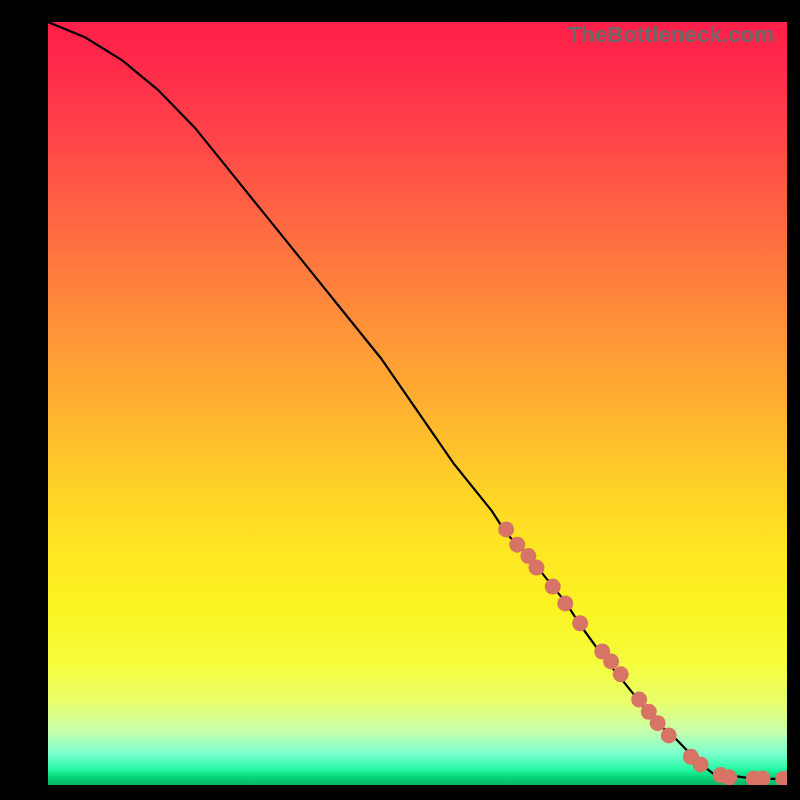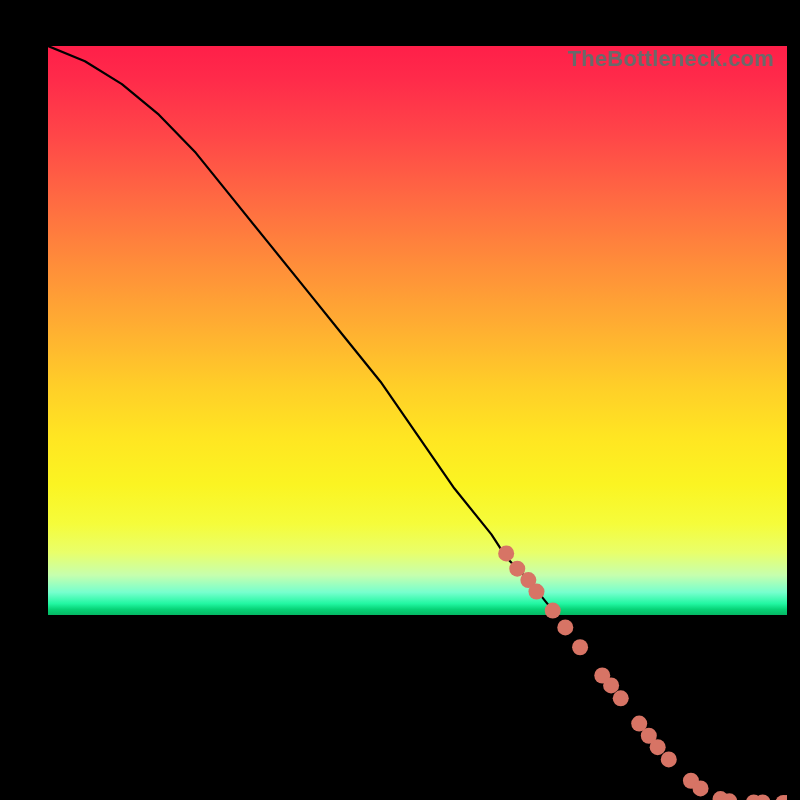--- a/index.html
+++ b/index.html
@@ -9,40 +9,39 @@
     height: 800px;
     background: #000;
     overflow: hidden;
     font-family: Arial, Helvetica, sans-serif;
   }
   .frame {
     position: absolute;
     left: 48px;
     top: 22px;
     width: 739px;
-    height: 569px;
+    height: 763px;
     background: linear-gradient(to bottom,
       #ff1f49 0%,
       #ff2b4a 6%,
       #ff4748 16%,
       #ff6a42 27%,
       #ff8c3a 38%,
       #ffb031 50%,
       #ffcf28 60%,
       #ffe622 69%,
       #fbf422 77%,
       #f5fc3b 84%,
       #e9ff6a 89%,
       #c6ffae 93%,
       #77ffce 96%,
       #22f7a2 98%,
       #07d377 99%,
       #05b864 100%
     );
-    margin-top: 24px;
   }
   .watermark {
     position: absolute;
     top: 0px;
     right: 13px;
     font-size: 22px;
     font-weight: 600;
     color: #6a6a6a;
     letter-spacing: 0.2px;
     user-select: none;

